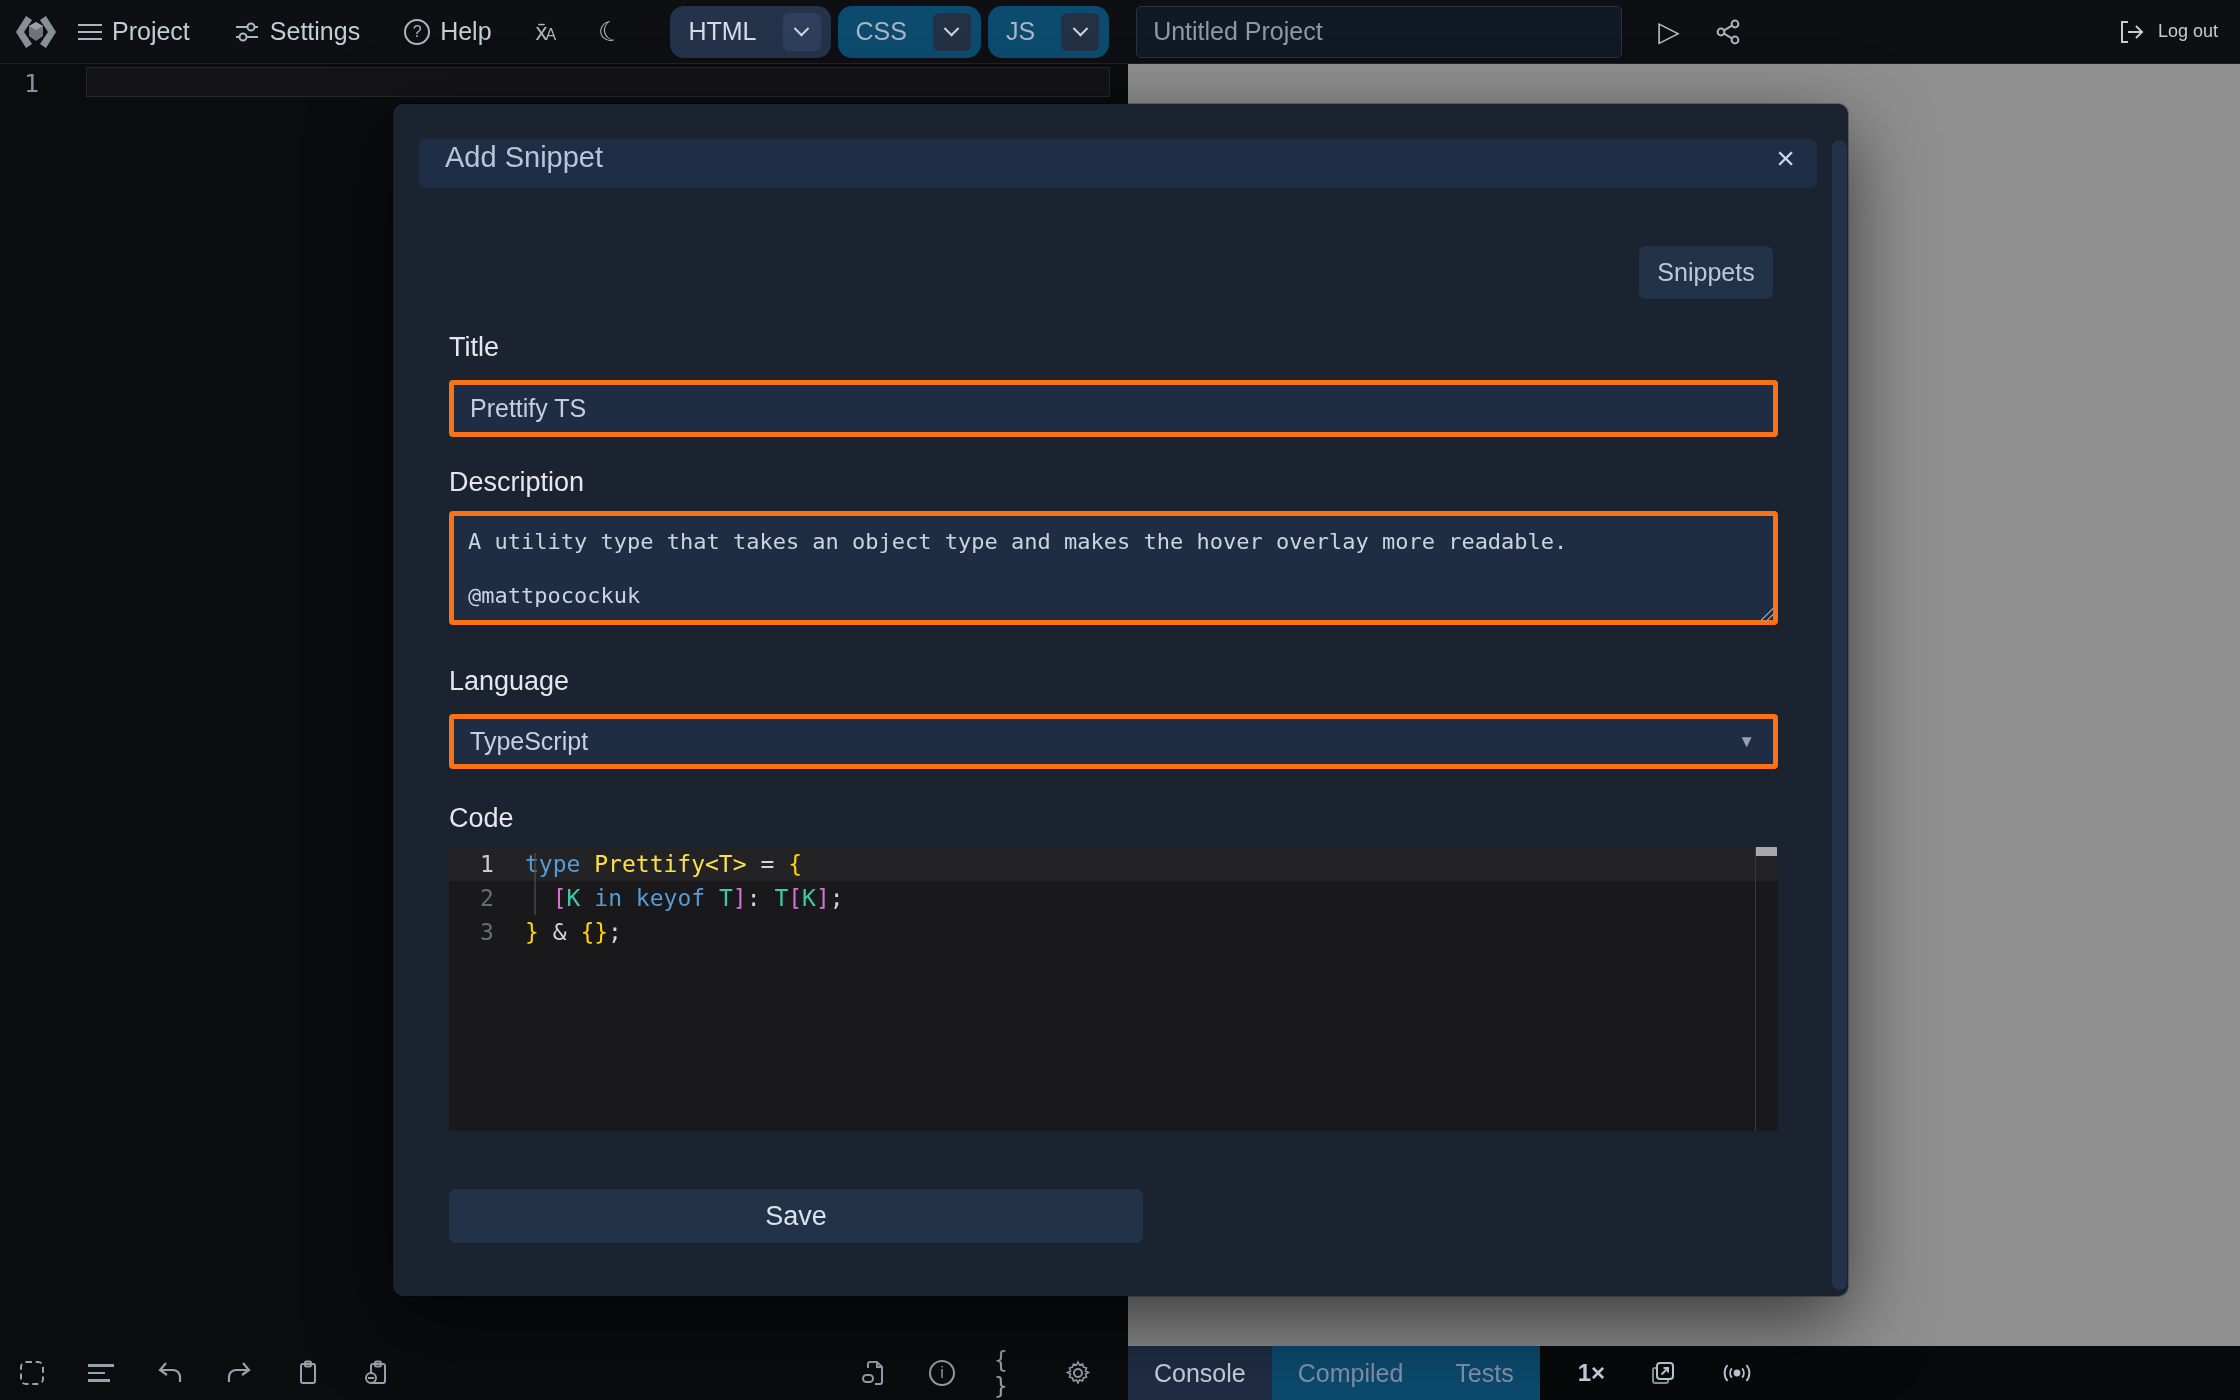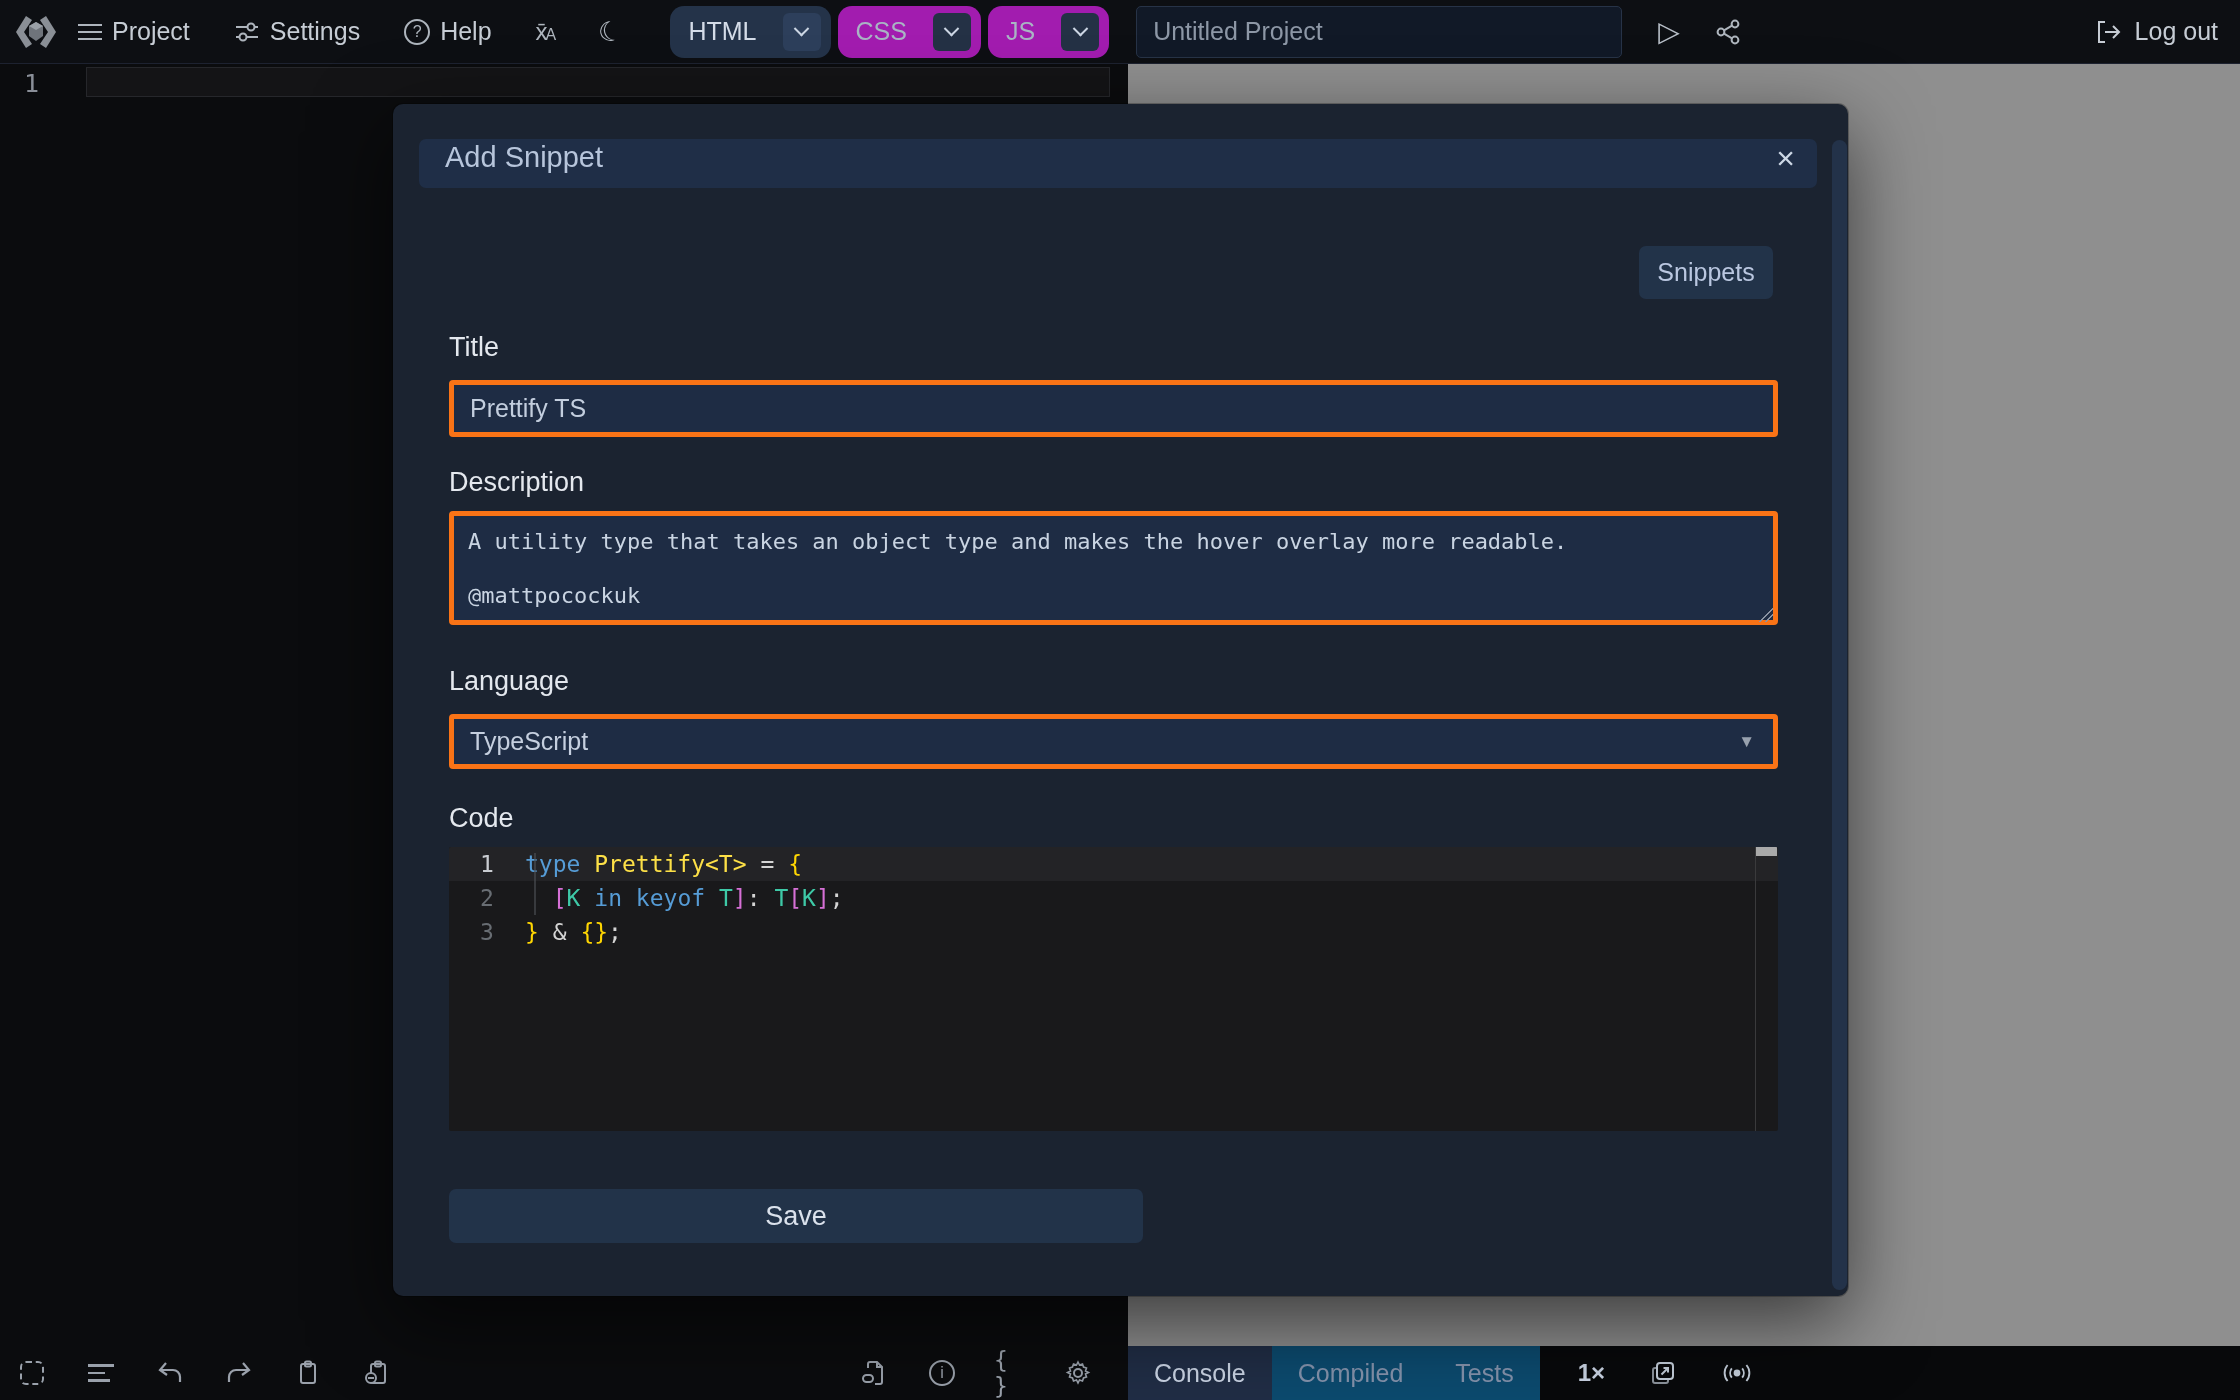--- a/index.html
+++ b/index.html
@@ -21,36 +21,36 @@
   .qcircle { width:26px; height:26px; border:2px solid #aeb5bd; border-radius:50%;
              font-size:16px; display:inline-flex; align-items:center; justify-content:center;
              color:#aeb5bd; }
   .translate { font-size:24px; color:#aeb5bd; letter-spacing:-2px; margin-right:44px; }
   .translate small { font-size:16px; }
   .moon { font-size:27px; color:#aeb5bd; margin-right:48px; transform:rotate(-12deg); }
 
   .filetab { height:52px; border-radius:14px; display:flex; align-items:center;
              padding:0 10px 0 18px; margin-right:7px; font-size:25px; }
   .filetab.active { background:#243349; color:#d4dce8; }
-  .filetab.inactive { background:#a21caf; color:#a9b4c4; }
+  .filetab.inactive { background:#0c4a6e; color:#a9b4c4; }
   .chev-box { width:38px; height:38px; border-radius:6px; margin-left:26px;
               display:flex; align-items:center; justify-content:center; }
   .filetab.active .chev-box { background:#2d3f5b; }
   .filetab.inactive .chev-box { background:#243145; }
   .chev { width:11px; height:11px; border-right:2px solid #ccd6e4; border-bottom:2px solid #ccd6e4;
           transform:rotate(45deg) translate(-2px,-2px); }
   .name-input { width:486px; height:52px; margin-left:20px; background:#111927;
                 border:1px solid #273347; border-radius:5px; color:#8d97a6;
                 font-size:25px; padding:0 16px; outline:none;
                 font-family:"Liberation Sans", sans-serif; }
   .name-input::placeholder { color:#8d97a6; }
   .play { font-size:28px; color:#b9c0c9; margin:0 0 0 36px; }
   .share-icon { margin-left:34px; }
   .logout { margin-left:auto; margin-right:22px; display:flex; align-items:center;
-            gap:12px; color:#c6ccd4; font-size:25px; }
+            gap:12px; color:#c6ccd4; font-size:18px; }
 
   
   .editor-pane { position:absolute; left:0; top:64px; width:1128px; height:1282px;
                  background:#0b0c0e; }
   .cur-line-box { position:absolute; left:86px; top:3px; width:1024px; height:30px;
                   background:#141416; border:1px solid #26272b; }
   .gutter-num { position:absolute; left:24px; top:5px; color:#8a8f98; font-size:25px;
                 font-family:"DejaVu Sans Mono", monospace; }
   .preview-pane { position:absolute; left:1128px; top:64px; width:1112px; height:1282px;
                   background:#8f8f8f; }

